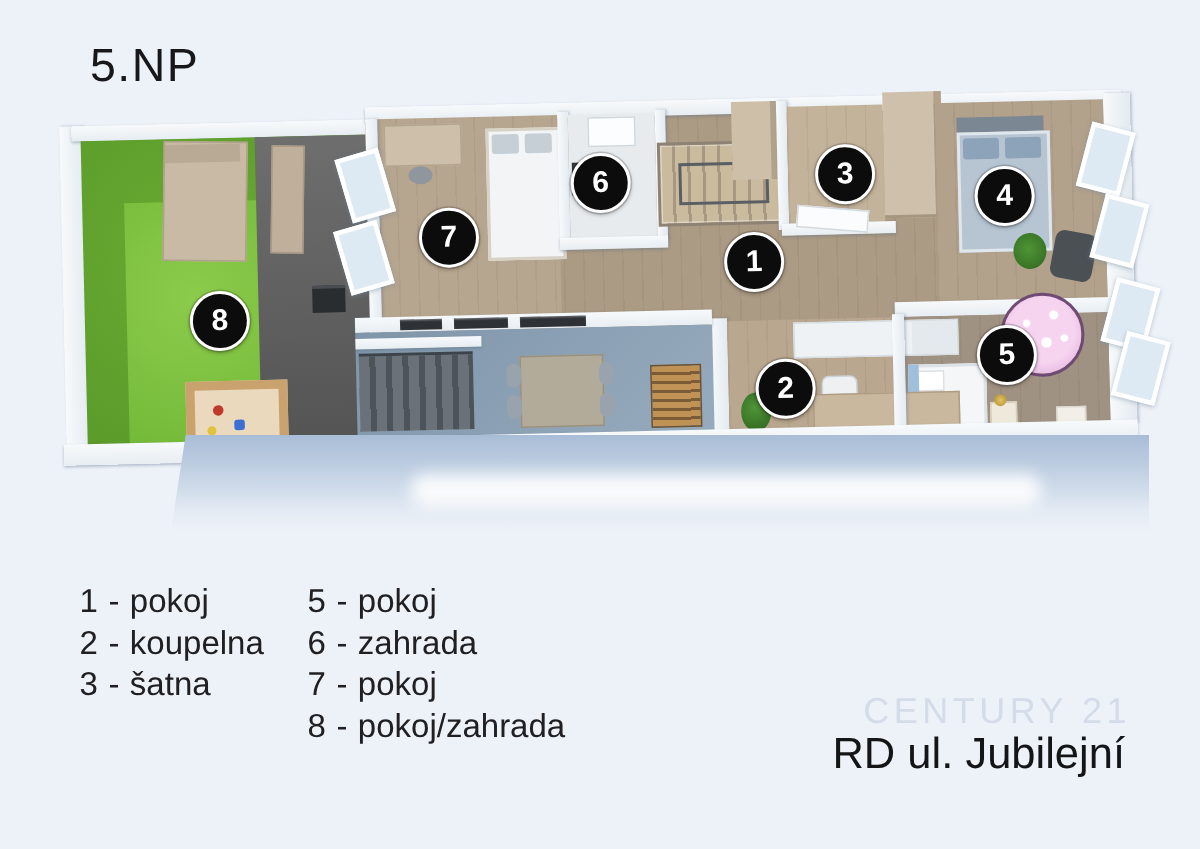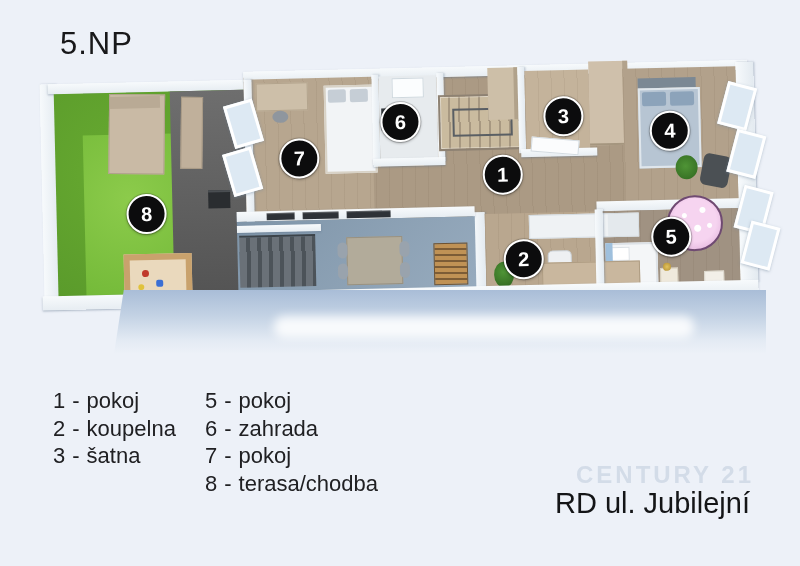--- a/index.html
+++ b/index.html
@@ -18,21 +18,21 @@
   .marker{
     width:36px;height:36px;border-radius:50%;background:#0c0c0d;border:2px solid #fff;
     box-shadow:0 0 0 1px rgba(20,20,20,.18),0 1px 3px rgba(0,0,0,.35);
     color:#fff;font-size:20px;font-weight:bold;display:flex;align-items:center;justify-content:center;
   }
   .plank-grain{background-image:repeating-linear-gradient(90deg,rgba(60,40,20,.06) 0 1px,transparent 1px 13px)}
   .legend{left:53px;top:387px;display:grid;grid-template-columns:152px auto;font-size:22px;line-height:27.5px;color:#202023}
   .legend-col{display:flex;flex-direction:column}
   .legend-row .sep{margin:0 7px}
   .project-title{right:50px;top:487px;font-size:29px;font-weight:normal;color:#141517}
-  .watermark{right:46px;top:461px;font-size:24px;font-weight:bold;color:#cbd5e3;letter-spacing:3px;opacity:.75}
+  .watermark{right:46px;top:461px;font-size:24px;font-weight:normal;color:#cbd5e3;letter-spacing:3px;opacity:.75}
   .rug{
     border-radius:50%;border:2px solid #6f4a72;
     background:
       radial-gradient(circle at 30% 35%, #ffffff 2px, transparent 3px),
       radial-gradient(circle at 65% 25%, #ffffff 2.5px, transparent 3.5px),
       radial-gradient(circle at 55% 60%, #ffffff 3px, transparent 4px),
       radial-gradient(circle at 30% 72%, #ffffff 2px, transparent 3px),
       radial-gradient(circle at 78% 55%, #ffffff 2px, transparent 3px),
       radial-gradient(circle at 50% 45%, #f6d4f0 0 55%, #d9a6d3 100%);
   }
@@ -165,18 +165,18 @@
 <div class="abs legend">
   <div class="legend-col">
     <div class="legend-row"><span>1</span><span class="sep">-</span><span>pokoj</span></div>
     <div class="legend-row"><span>2</span><span class="sep">-</span><span>koupelna</span></div>
     <div class="legend-row"><span>3</span><span class="sep">-</span><span>šatna</span></div>
   </div>
   <div class="legend-col">
     <div class="legend-row"><span>5</span><span class="sep">-</span><span>pokoj</span></div>
     <div class="legend-row"><span>6</span><span class="sep">-</span><span>zahrada</span></div>
     <div class="legend-row"><span>7</span><span class="sep">-</span><span>pokoj</span></div>
-    <div class="legend-row"><span>8</span><span class="sep">-</span><span>terasa/chodba</span></div>
+    <div class="legend-row"><span>8</span><span class="sep">-</span><span>pokoj/zahrada</span></div>
   </div>
 </div>
 
 <div class="abs watermark">CENTURY 21</div>
 <div class="abs project-title">RD ul. Jubilejní</div>
 
 </body></html>

